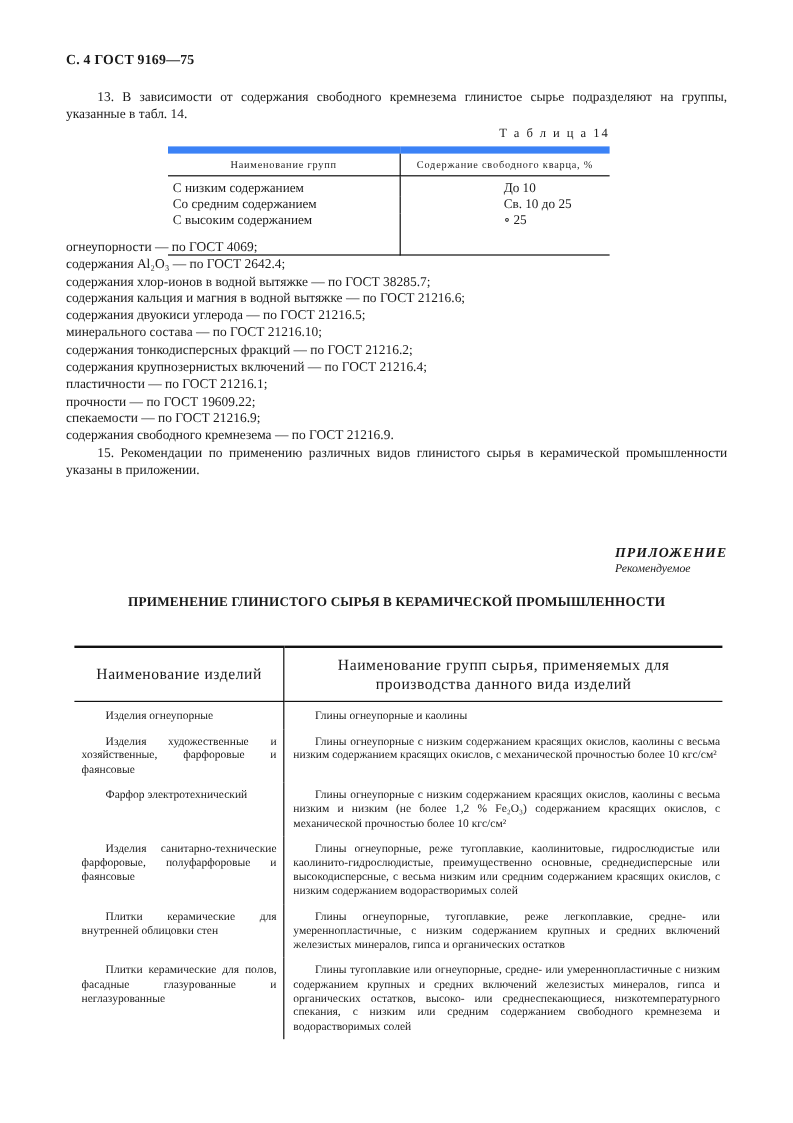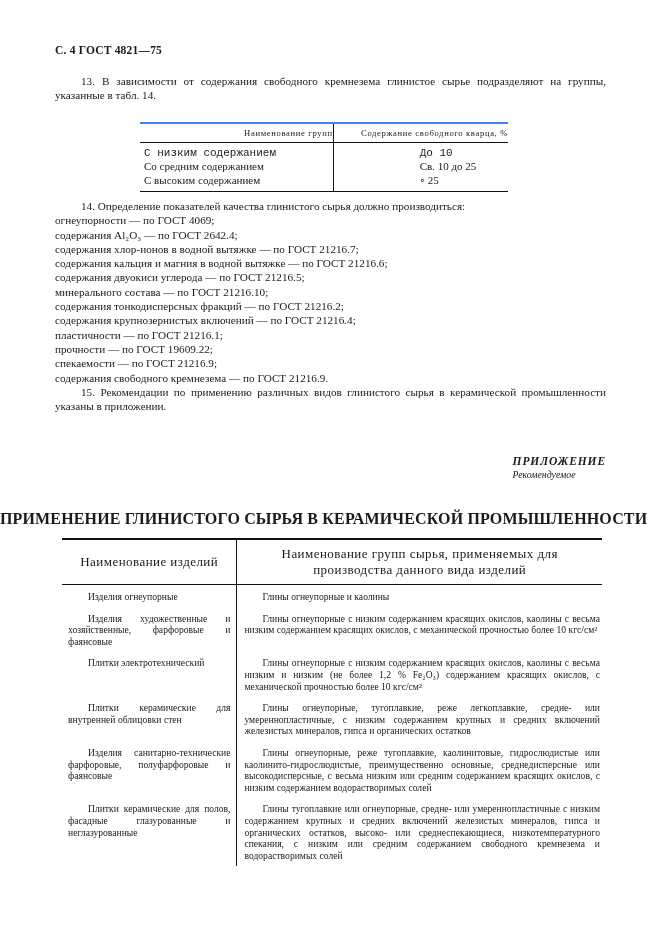--- a/index.html
+++ b/index.html
@@ -70,46 +70,46 @@
     top: 122px;
     left: 140px;
     width: 368px;
   }
   table.t1 {
     width: 100%;
     border-collapse: collapse;
     font-size: 10.3px;
   }
   table.t1 thead th {
-    border-top: 2px solid #3b82f6;
+    border-top: 6px solid #3b82f6;
     border-bottom: 1.6px solid #111;
     font-weight: normal;
     letter-spacing: 0.65px;
     padding: 4px 0 4px 0;
-    text-align: right;
+    text-align: center;
     font-size: 8.6px;
   }
   table.t1 thead th.c1 { border-right: 1.4px solid #111; }
   table.t1 tbody td {
     padding: 0;
     font-size: 11px;
     line-height: 13.4px;
     vertical-align: top;
   }
   table.t1 tbody td.c1 {
     border-right: 1.4px solid #111;
     padding-left: 4px;
     white-space: nowrap;
   }
   table.t1 tbody td.c2 {
     padding-left: 86px;
     white-space: nowrap;
   }
-  table.t1 tbody tr:first-child td { padding-top: 4px; font-family: Liberation Mono, monospace; }
-  table.t1 tbody tr:last-child td { padding-bottom: 4px; border-bottom: 1.6px solid #111; }
+  table.t1 tbody tr:first-child td { padding-top: 4px; }
+  table.t1 tbody tr:last-child td { padding-bottom: 21px; border-bottom: 1.6px solid #111; }
   .t1-col1 { width: 52.5%; }
 
   
   .appendix {
     position: absolute;
     top: 455px;
     right: 55px;
     text-align: left;
     font-style: italic;
   }
@@ -121,24 +121,25 @@
     text-align: right;
   }
   .appendix .a-sub {
     font-size: 9.8px;
     font-style: italic;
     margin-top: 2px;
   }
 
   .section-title {
     position: absolute;
-    top: 510px;
+    top: 496px;
     left: 0;
     width: 661px;
-    font-size: 16px;
+    text-align: center;
+    font-size: 11px;
     font-weight: bold;
     letter-spacing: 0.15px;
   }
 
   
   .table2-wrap {
     position: absolute;
     top: 538px;
     left: 62px;
     width: 540px;
@@ -178,26 +179,27 @@
     padding-right: 2px;
     margin-left: 12px;
   }
   table.t2 tbody tr:first-child td { padding-top: 6px; }
 </style>
 </head>
 <body>
 
 <div class="page">
 
-  <div class="page-header">С. 4 ГОСТ 4821—75</div>
+  <div class="page-header">С. 4 ГОСТ 9169—75</div>
 
   <div class="content">
     <p class="para">13. В зависимости от содержания свободного кремнезема глинистое сырье подразделяют на группы, указанные в табл. 14.</p>
   </div>
 
+  <div class="tbl-caption" style="top:106px; left:0; width:508px; text-align:right;">Т а б л и ц а  14</div>
 
   <div class="table1-wrap">
     <table class="t1">
       <colgroup>
           <col class="t1-col1">
           <col>
         </colgroup>
       <thead>
         <tr>
           <th class="c1">Наименование групп</th>
@@ -215,25 +217,24 @@
         </tr>
         <tr>
           <td class="c1">С высоким содержанием</td>
           <td class="c2">∘    25</td>
         </tr>
       </tbody>
     </table>
   </div>
 
   <div style="position:absolute; top:199px; left:55px; width:551px;">
-    <p class="para" style="text-indent:26px;">14. Определение показателей качества глинистого сырья должно производиться:</p>
     <ul class="lines">
       <li>огнеупорности — по ГОСТ  4069;</li>
       <li>содержания Al₂O₃ — по ГОСТ  2642.4;</li>
-      <li>содержания хлор-ионов в водной вытяжке — по ГОСТ  21216.7;</li>
+      <li>содержания хлор-ионов в водной вытяжке — по ГОСТ  38285.7;</li>
       <li>содержания кальция и магния в водной вытяжке — по ГОСТ  21216.6;</li>
       <li>содержания двуокиси углерода — по ГОСТ  21216.5;</li>
       <li>минерального состава — по ГОСТ  21216.10;</li>
       <li>содержания тонкодисперсных фракций — по ГОСТ  21216.2;</li>
       <li>содержания крупнозернистых включений — по ГОСТ  21216.4;</li>
       <li>пластичности — по ГОСТ  21216.1;</li>
       <li>прочности — по ГОСТ  19609.22;</li>
       <li>спекаемости — по ГОСТ  21216.9;</li>
       <li>содержания свободного кремнезема — по ГОСТ  21216.9.</li>
     </ul>
@@ -258,32 +259,32 @@
       <tbody>
         <tr>
           <td class="c1">Изделия огнеупорные</td>
           <td class="c2">Глины огнеупорные и каолины</td>
         </tr>
         <tr>
           <td class="c1">Изделия художественные и хозяйственные, фарфоровые и фаянсовые</td>
           <td class="c2">Глины огнеупорные с низким содержанием красящих окислов, каолины с весьма низким содержанием красящих окислов, с механической прочностью более 10 кгс/см²</td>
         </tr>
         <tr>
-          <td class="c1">Плитки электротехнический</td>
+          <td class="c1">Фарфор электротехнический</td>
           <td class="c2">Глины огнеупорные с низким содержанием красящих окислов, каолины с весьма низким и низким (не более 1,2 % Fe₂O₃) содержанием красящих окислов, с механической прочностью более 10 кгс/см²</td>
+        </tr>
+        <tr>
+          <td class="c1">Изделия санитарно-технические фарфоровые, полуфарфоровые и фаянсовые</td>
+          <td class="c2">Глины огнеупорные, реже тугоплавкие, каолинитовые, гидрослюдистые или каолинито-гидрослюдистые, преимущественно основные, среднедисперсные или высокодисперсные, с весьма низким или средним содержанием красящих окислов, с низким содержанием водорастворимых солей</td>
         </tr>
         <tr>
           <td class="c1">Плитки керамические для внутренней облицовки стен</td>
           <td class="c2">Глины огнеупорные, тугоплавкие, реже легкоплавкие, средне- или умереннопластичные, с низким содержанием крупных и средних включений железистых минералов, гипса и органических остатков</td>
         </tr>
         <tr>
-          <td class="c1">Изделия санитарно-технические фарфоровые, полуфарфоровые и фаянсовые</td>
-          <td class="c2">Глины огнеупорные, реже тугоплавкие, каолинитовые, гидрослюдистые или каолинито-гидрослюдистые, преимущественно основные, среднедисперсные или высокодисперсные, с весьма низким или средним содержанием красящих окислов, с низким содержанием водорастворимых солей</td>
-        </tr>
-        <tr>
           <td class="c1">Плитки керамические для полов, фасадные глазурованные и неглазурованные</td>
           <td class="c2">Глины тугоплавкие или огнеупорные, средне- или умереннопластичные с низким содержанием крупных и средних включений железистых минералов, гипса и органических остатков, высоко- или среднеспекающиеся, низкотемпературного спекания, с низким или средним содержанием свободного кремнезема и водорастворимых солей</td>
         </tr>
       </tbody>
     </table>
   </div>
 
 </div>
 
 </body></html>

